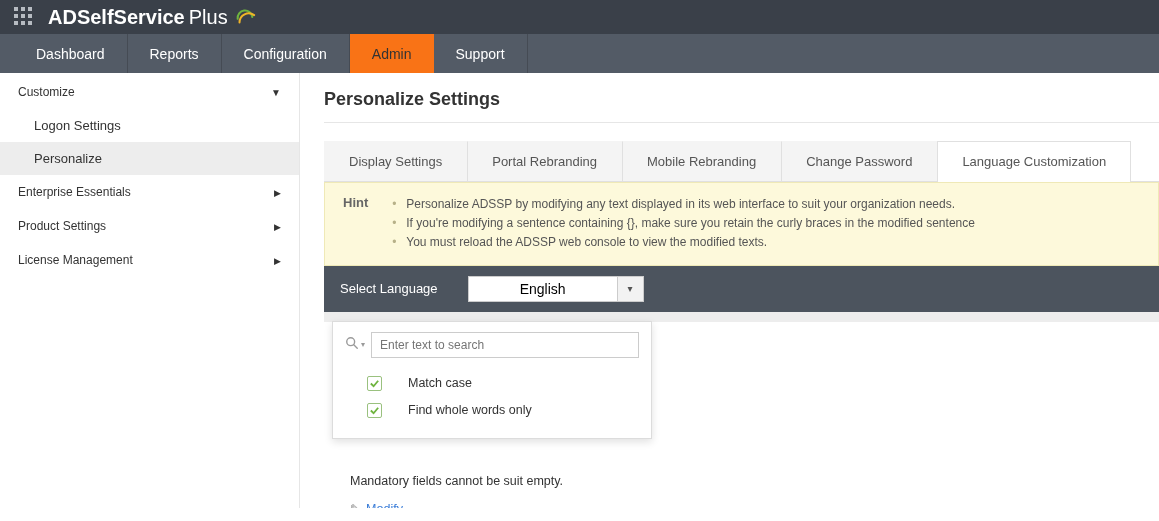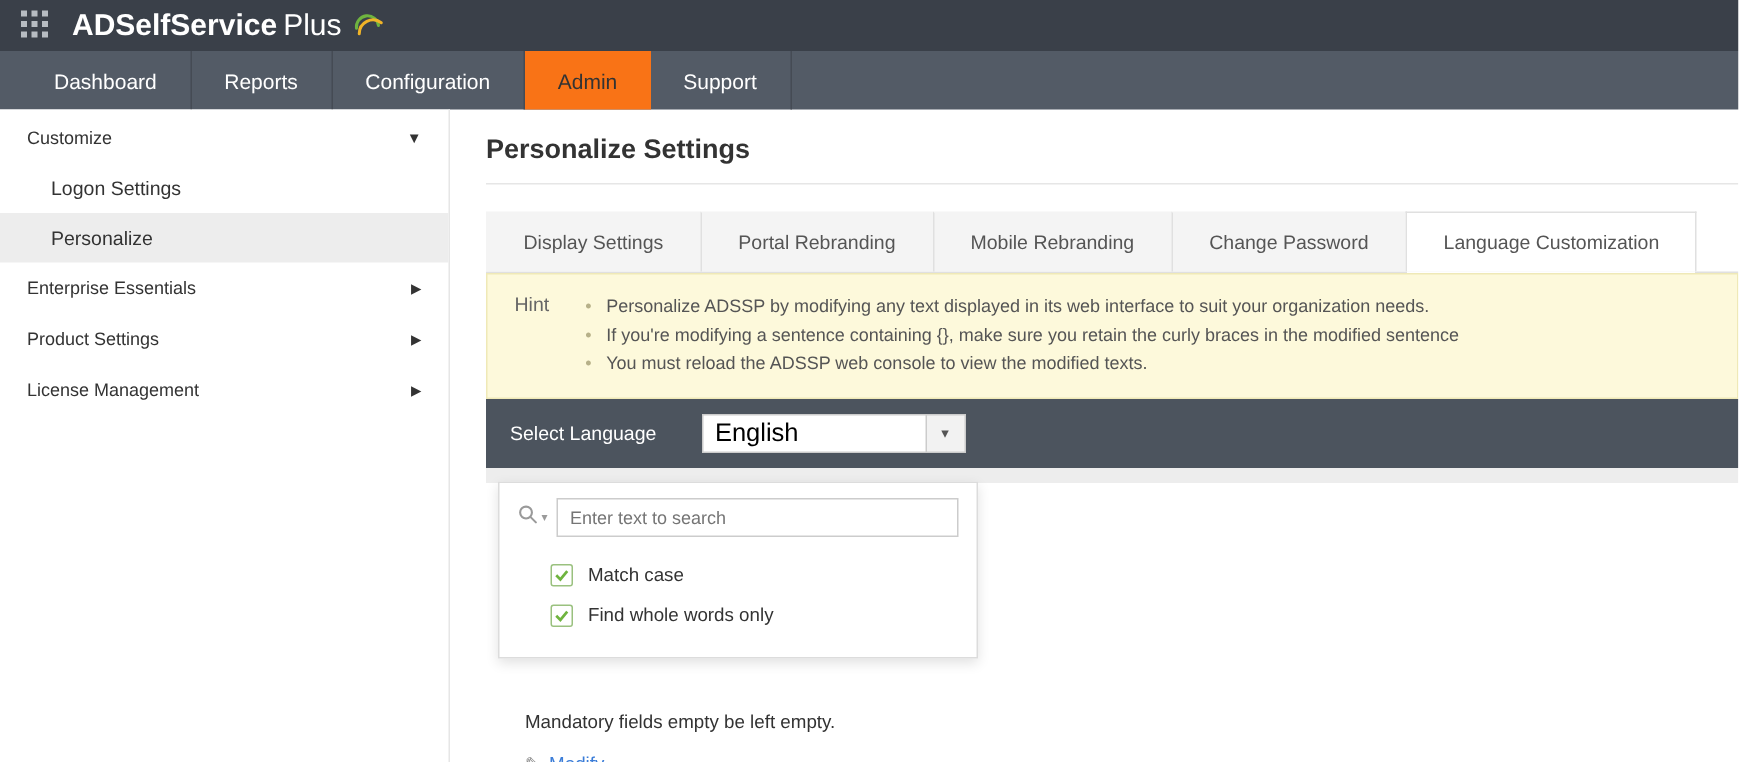--- a/index.html
+++ b/index.html
@@ -36,37 +36,37 @@
   .page-title { font-size: 18px; font-weight: 600; color: #333; padding-bottom: 12px; border-bottom: 1px solid #e6e6e6; margin-right: 0; }
 
   .subtabs { display: flex; margin-top: 18px; border-bottom: 1px solid #e0e0e0; }
   .subtab { padding: 12px 24px; font-size: 13px; color: #555; cursor: pointer; border: 1px solid transparent; border-bottom: none; background: #f4f4f4; white-space: nowrap; }
   .subtab + .subtab { border-left: 1px solid #e0e0e0; }
   .subtab.active { background: #fff; border-color: #e0e0e0; position: relative; z-index: 2; }
   
   .subtab.active::after { content: ""; position: absolute; left: 0; right: 0; bottom: -1px; height: 1px; background: #fff; }
 
   .hint-box { background: #fdf9db; border: 1px solid #efe9b7; margin-top: 0; padding: 12px 18px; display: flex; gap: 24px; }
-  .hint-label { font-weight: 400; color: #666; font-size: 13px; }
+  .hint-label { font-weight: 700; color: #666; font-size: 13px; }
   .hint-list { list-style: none; }
   .hint-list li { color: #555; font-size: 13px; line-height: 1.6; position: relative; padding-left: 14px; font-family: Verdana, Geneva, sans-serif; font-size: 12px; }
   .hint-list li::before { content: "•"; position: absolute; left: 0; color: #b7b189; }
 
   .lang-bar { background: #4c545e; padding: 10px 16px; display: flex; align-items: center; gap: 30px; }
   .lang-bar label { color: #fff; font-size: 13px; }
   .select-wrap { display: flex; }
-  .select-wrap input { width: 150px; height: 26px; border: 1px solid #ccc; padding: 0 8px; font-size: 17px; background: #fff; }
+  .select-wrap input { width: 150px; height: 26px; border: 1px solid #ccc; padding: 0 8px; font-size: 14px; background: #fff; text-align: center; }
   .select-wrap .dd { width: 26px; height: 26px; background: #f2f2f2; border: 1px solid #ccc; border-left: none; display: flex; align-items: center; justify-content: center; cursor: pointer; color: #555; font-size: 10px; }
 
   .search-panel { background: #fff; border: 1px solid #dcdcdc; box-shadow: 0 3px 8px rgba(0,0,0,0.12); width: 320px; margin-left: 8px; padding: 10px 12px 14px; position: relative; top: -1px; }
   .search-row { display: flex; align-items: center; gap: 6px; margin-bottom: 12px; }
   .mag { color: #9a9a9a; font-size: 14px; display: flex; align-items: center; cursor: pointer; }
   .mag .dd2 { font-size: 8px; margin-left: 2px; color: #9a9a9a; }
   .search-input { flex: 1; height: 26px; border: 1px solid #ccc; padding: 0 8px; font-size: 12px; }
-  .chk-row { display: flex; align-items: center; gap: 10px; padding: 6px 0 6px 22px; }
+  .chk-row { display: flex; align-items: center; gap: 26px; padding: 6px 0 6px 22px; }
   .chk { width: 15px; height: 15px; border: 1px solid #9ac17f; border-radius: 2px; display: flex; align-items: center; justify-content: center; cursor: pointer; }
   .chk svg { width: 11px; height: 11px; }
   .chk-label { font-size: 13px; color: #333; font-family: Verdana, Geneva, sans-serif; font-size: 12.5px; }
 
   .field-text { margin-top: 34px; margin-left: 26px; font-size: 13px; color: #333; font-family: Verdana, Geneva, sans-serif; font-size: 12.5px; }
   .modify-row { margin-top: 14px; margin-left: 26px; display: flex; align-items: center; gap: 6px; }
   .pencil { color: #888; font-size: 12px; }
   .modify-link { color: #3b7dd8; font-size: 13px; cursor: pointer; font-family: Verdana, Geneva, sans-serif; font-size: 12.5px; }
 
   .gray-strip { background: #ededed; height: 10px; }
@@ -181,19 +181,19 @@
       <div class="chk-row">
         <div class="chk">
           <svg viewBox="0 0 12 12">
               <polyline points="2,6 5,9 10,3" fill="none" stroke="#6fb43f" stroke-width="2"></polyline>
             </svg>
         </div>
         <span class="chk-label">Find whole words only</span>
       </div>
     </div>
 
-    <div class="field-text">Mandatory fields empty be left empty.</div>
+    <div class="field-text">Mandatory fields cannot be suit empty.</div>
     <div class="modify-row">
       <span class="pencil">✎</span>
       <span class="modify-link">Modify</span>
     </div>
   </div>
 </div>
 
 </body></html>

